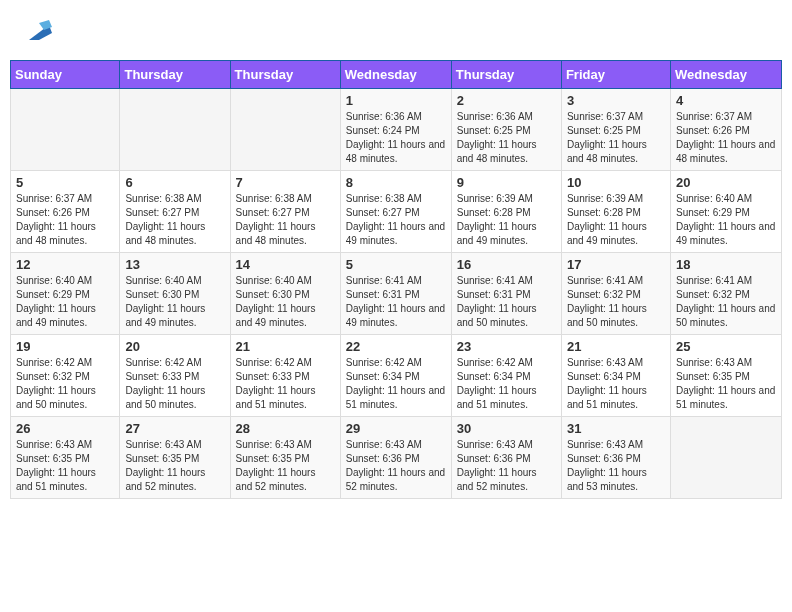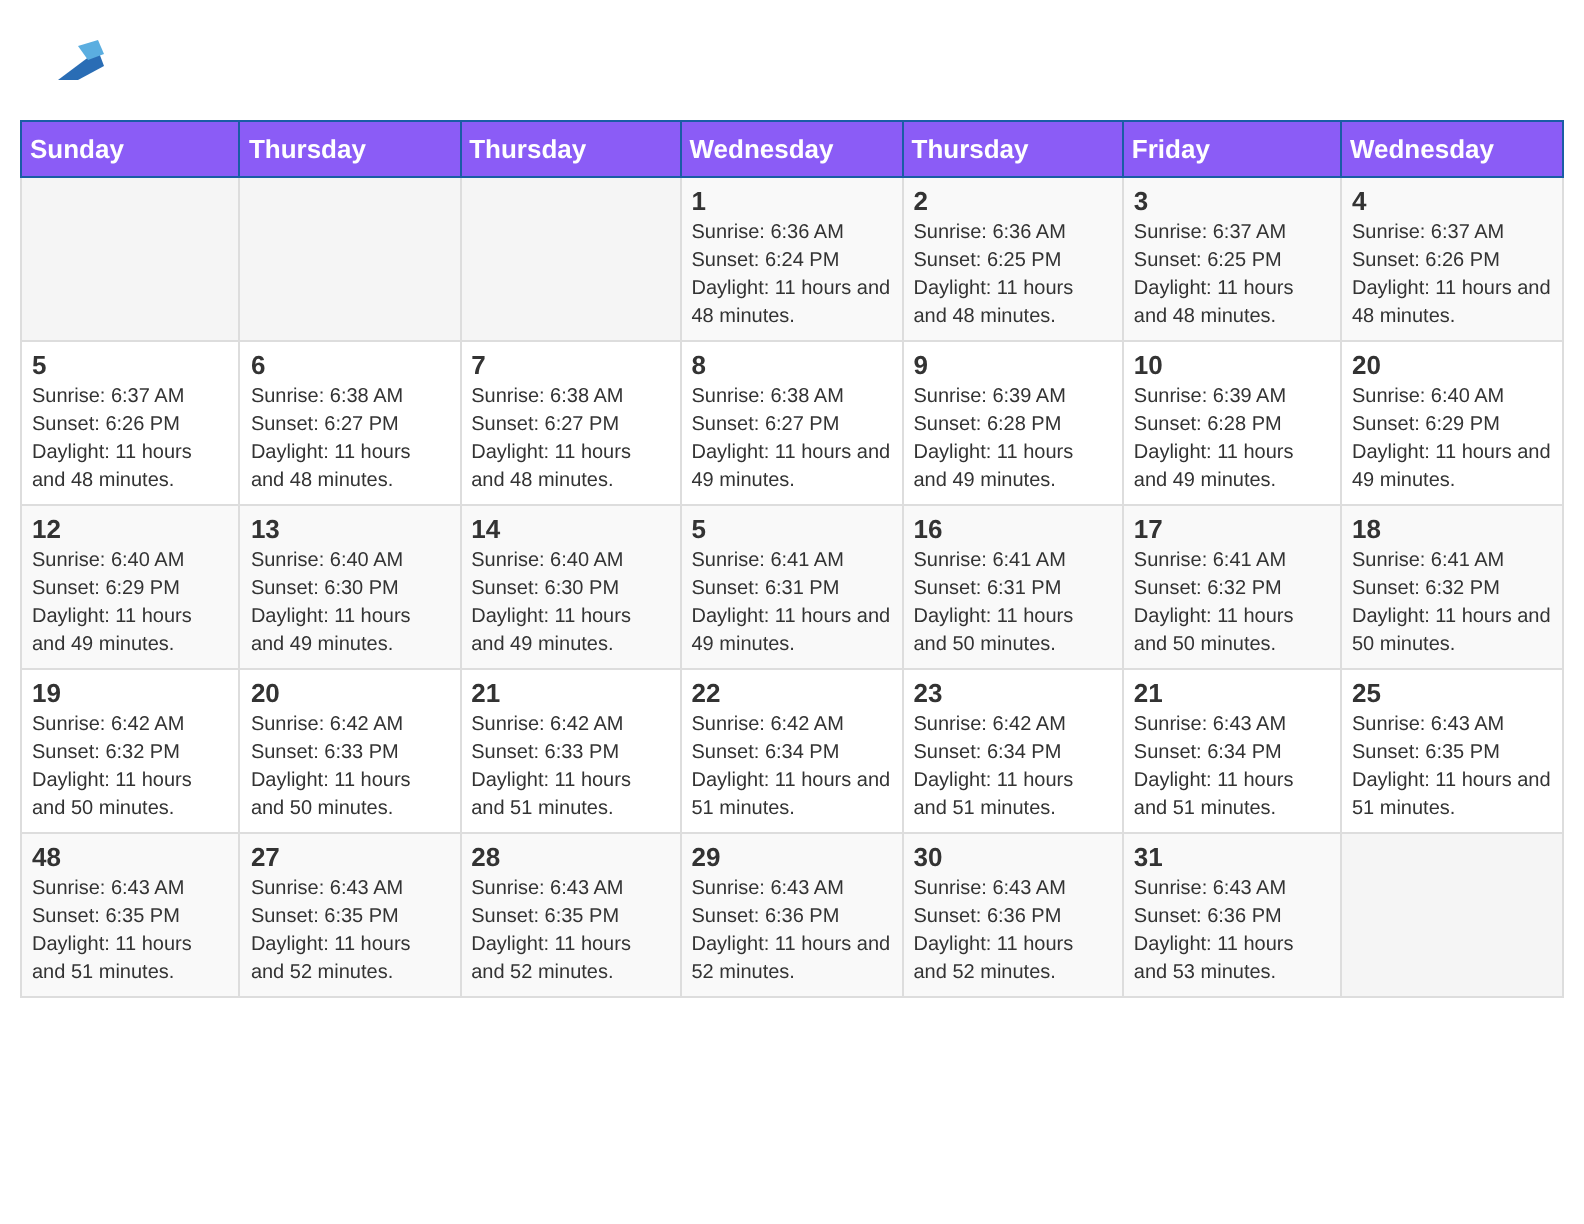--- a/index.html
+++ b/index.html
@@ -277,21 +277,21 @@
         </td>
         <td>
           <span class="day-num">25</span>
           <div class="day-info" style="white-space: pre-line;">Sunrise: 6:43 AM
 Sunset: 6:35 PM
 Daylight: 11 hours and 51 minutes.</div>
         </td>
       </tr>
       <tr>
         <td>
-          <span class="day-num">48</span>
+          <span class="day-num">26</span>
           <div class="day-info" style="white-space: pre-line;">Sunrise: 6:43 AM
 Sunset: 6:35 PM
 Daylight: 11 hours and 51 minutes.</div>
         </td>
         <td>
           <span class="day-num">27</span>
           <div class="day-info" style="white-space: pre-line;">Sunrise: 6:43 AM
 Sunset: 6:35 PM
 Daylight: 11 hours and 52 minutes.</div>
         </td>

